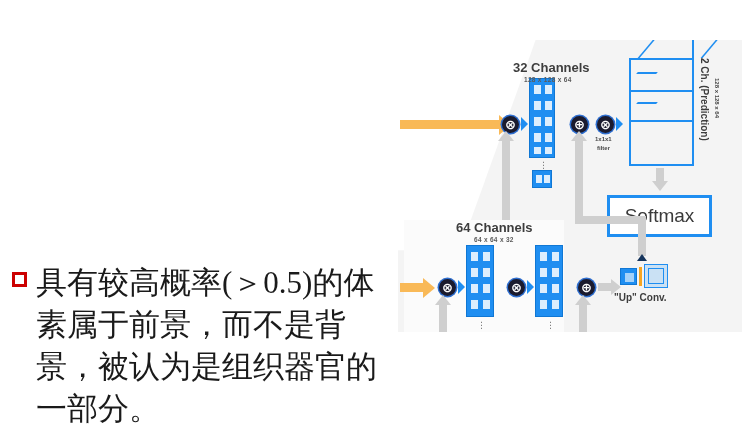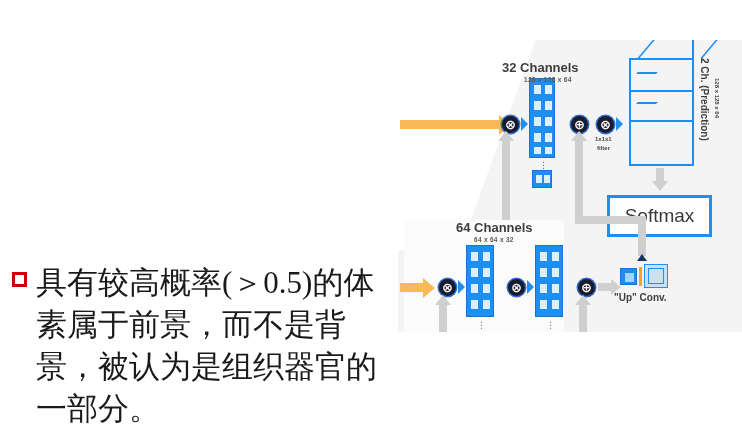--- a/index.html
+++ b/index.html
@@ -223,21 +223,21 @@
       <div class="cell" style="left:4px;top:68px;width:7px;height:7px;"></div>
       <div class="cell" style="left:15px;top:68px;width:7px;height:7px;"></div>
     </div>
 
     <div class="slab" style="left:134px;top:130px;width:20px;height:18px;">
       <div class="cell" style="left:3px;top:4px;width:6px;height:8px;"></div>
       <div class="cell" style="left:11px;top:4px;width:6px;height:8px;"></div>
     </div>
     <div class="dots" style="left:141px;top:120px;">⋮</div>
 
-    <div class="dlabel title" style="left:104px;top:20px;">32 Channels</div>
+    <div class="dlabel title" style="left:115px;top:20px;">32 Channels</div>
     <div class="dlabel sub" style="left:126px;top:36px;">128 x 128 x 64</div>
 
     <div class="opc plus" style="left:173px;top:76px;">⊕</div>
 
     <div class="opc" style="left:199px;top:76px;">⊗</div>
     <div style="position:absolute;left:218px;top:77px;width:0;height:0;border-left:7px solid #1f8ef1;border-top:7px solid transparent;border-bottom:7px solid transparent;"></div>
     <div class="dlabel tiny" style="left:197px;top:96px;">1x1x1</div>
     <div class="dlabel tiny" style="left:199px;top:105px;">filter</div>
 
     <div class="bigbox" style="left:231px;top:18px;width:65px;height:108px;">

